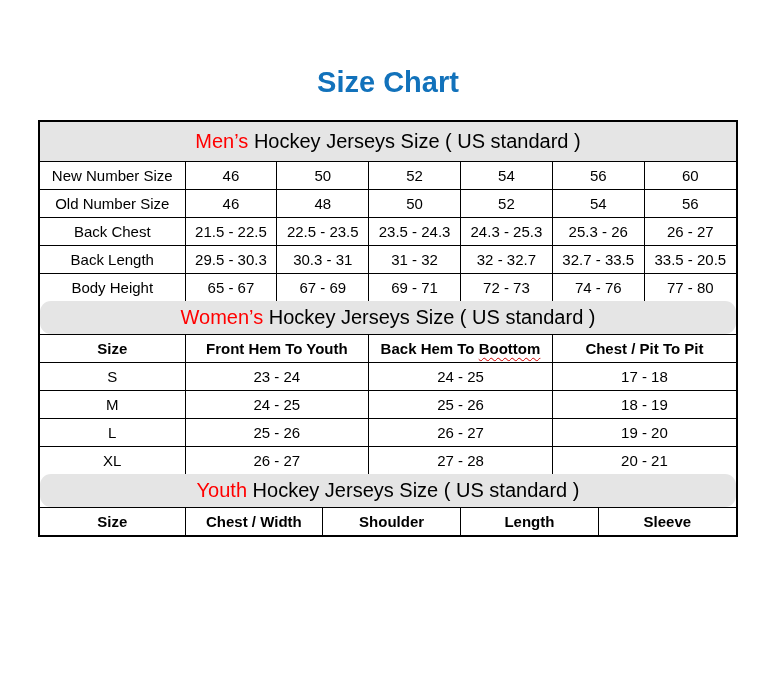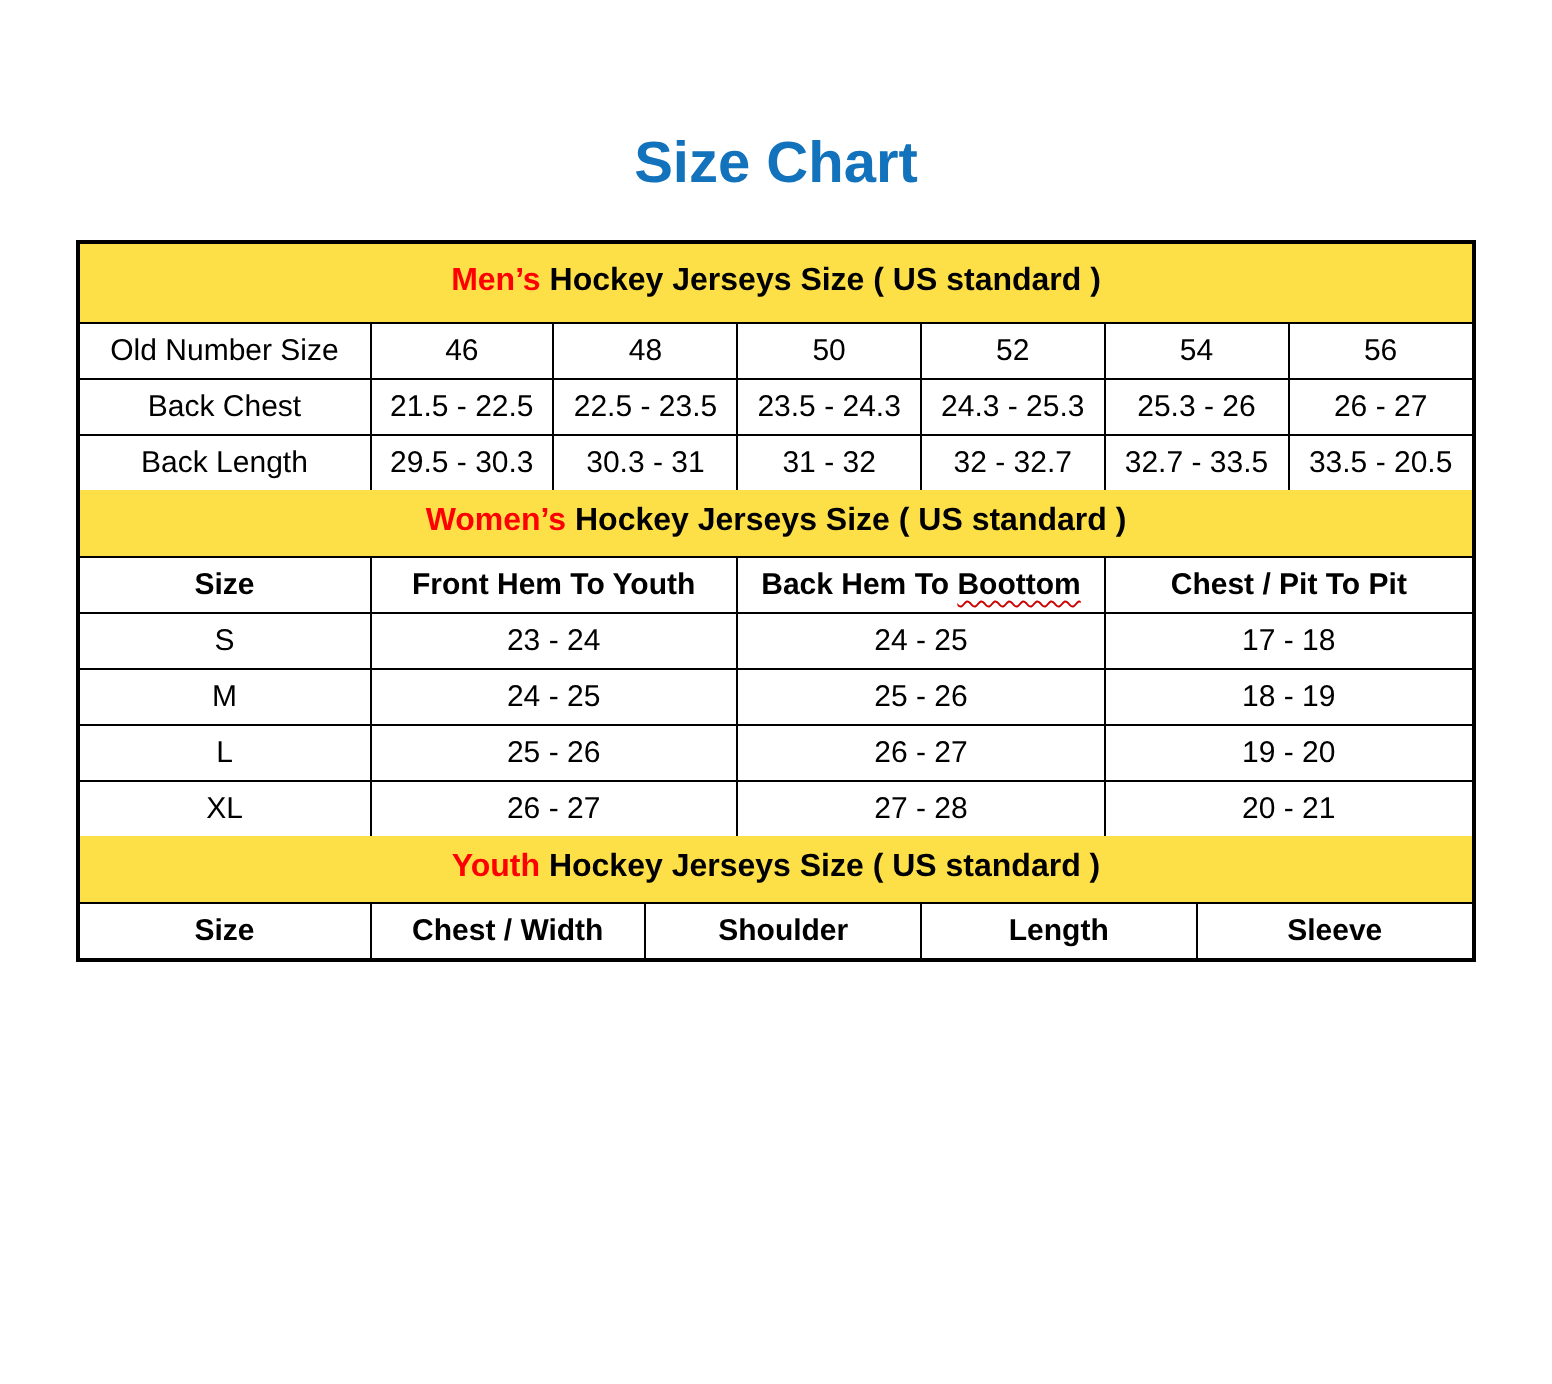--- a/index.html
+++ b/index.html
@@ -45,27 +45,27 @@
     overflow: hidden;
     white-space: nowrap;
   }
   
   table.tbl tr > *:first-child { border-left: none; }
   table.tbl tr > *:last-child  { border-right: none; }
   table.tbl tr:first-child > * { border-top: none; }
   table.tbl tr:last-child > *  { border-bottom: none; }
 
   td.band {
-    background: #fde047;
-    font-weight: bold;
-    font-size: 16px;
+    background: #e5e5e5;
+    font-weight: normal;
+    font-size: 20px;
     height: 39px;
   }
   td.band .hl { color: #ff0000; }
-  table.women td.band, table.youth td.band { height: 33px; }
+  table.women td.band, table.youth td.band { height: 33px; border-radius: 11px; }
 
   tr.head th { font-weight: bold; height: 28px; }
   tr.data td { height: 28px; font-weight: normal; }
   td.lbl-bold { font-weight: bold; }
 
   .wavy {
     text-decoration: underline;
     text-decoration-style: wavy;
     text-decoration-color: #cc0000;
     text-decoration-thickness: 1px;
@@ -89,20 +89,29 @@
           <col>
           <col>
           <col>
           <col>
           <col>
           <col>
       </colgroup>
       <tbody>
           <tr>
         <td class="band" colspan="7"><span class="hl">Men’s</span><span> Hockey Jerseys Size ( US standard )</span></td>
+      </tr>
+      <tr class="data">
+        <td>New Number Size</td>
+        <td>46</td>
+        <td>50</td>
+        <td>52</td>
+        <td>54</td>
+        <td>56</td>
+        <td>60</td>
       </tr>
       <tr class="data">
         <td>Old Number Size</td>
         <td>46</td>
         <td>48</td>
         <td>50</td>
         <td>52</td>
         <td>54</td>
         <td>56</td>
       </tr>
@@ -117,20 +126,29 @@
       </tr>
       <tr class="data">
         <td>Back Length</td>
         <td>29.5 - 30.3</td>
         <td>30.3 - 31</td>
         <td>31 - 32</td>
         <td>32 - 32.7</td>
         <td>32.7 - 33.5</td>
         <td>33.5 - 20.5</td>
       </tr>
+      <tr class="data">
+        <td>Body Height</td>
+        <td>65 - 67</td>
+        <td>67 - 69</td>
+        <td>69 - 71</td>
+        <td>72 - 73</td>
+        <td>74 - 76</td>
+        <td>77 - 80</td>
+      </tr>
     </tbody>
       </table>
 
     <table class="tbl women">
       <colgroup>
         <col class="c-label">
           <col>
           <col>
           <col>
       </colgroup>

